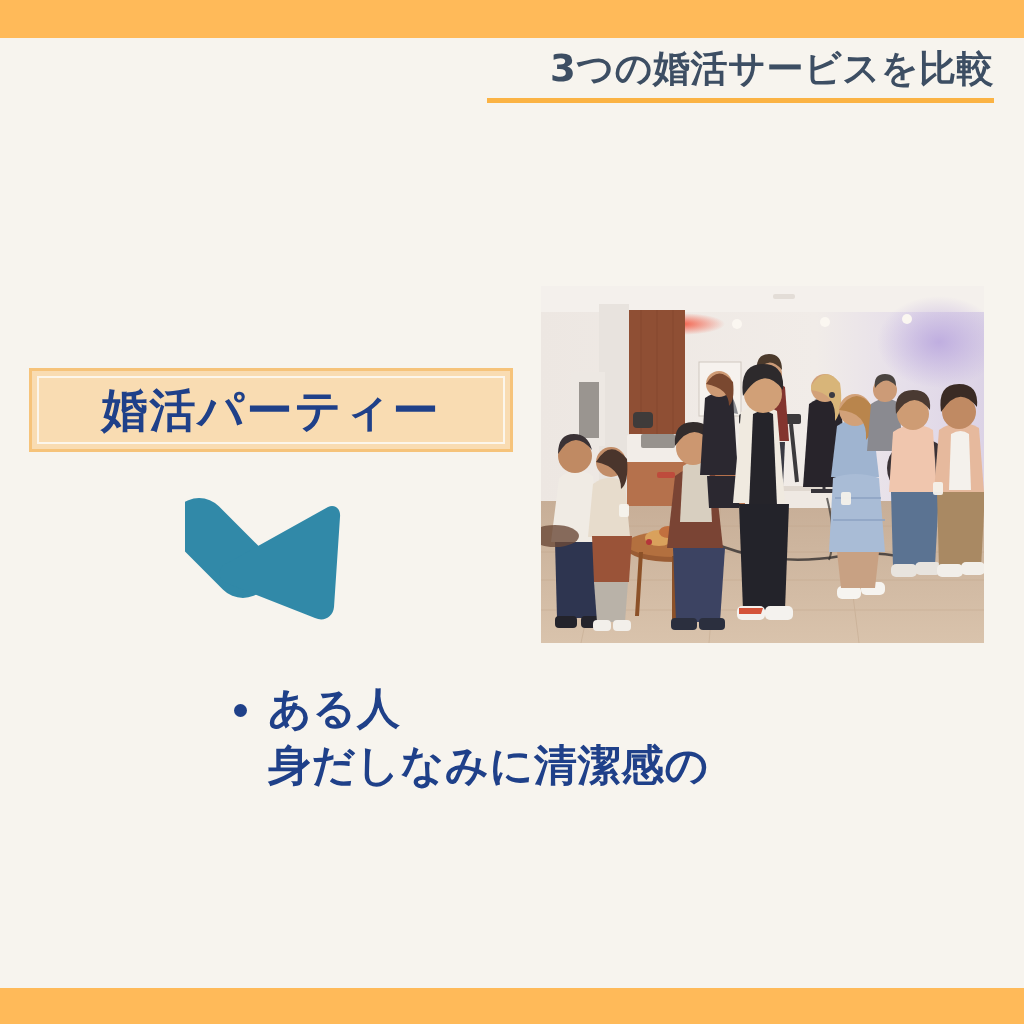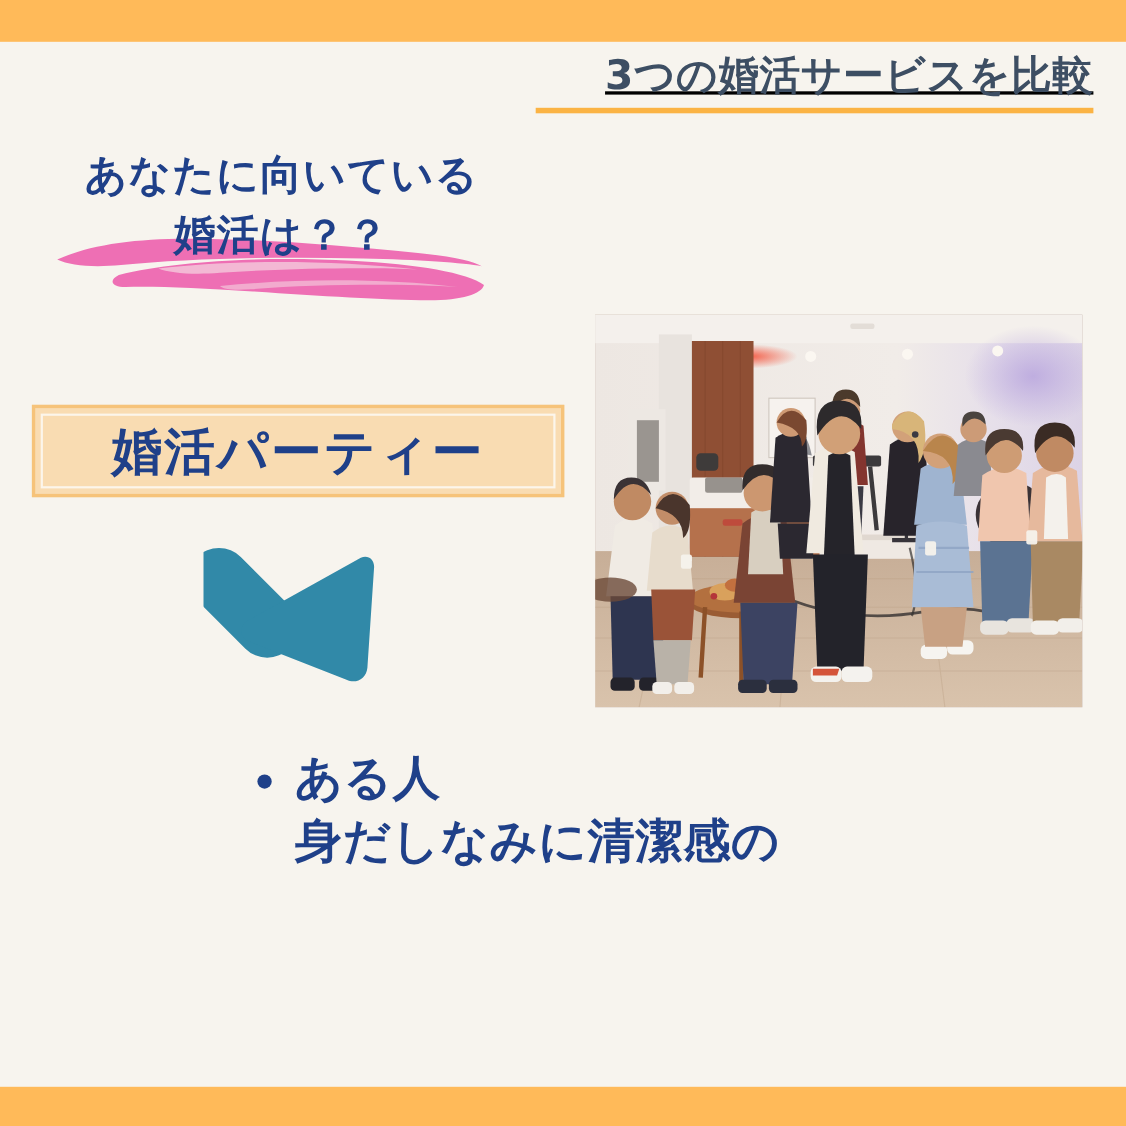--- a/index.html
+++ b/index.html
@@ -36,21 +36,20 @@
     bottom: 0;
     height: 36px;
   }
 
   
   .header {
     position: absolute;
     top: 48px;
     right: 30px;
     text-align: right;
-    text-decoration: underline;
   }
   .header-title {
     display: block;
     font-size: 37px;
     font-weight: bold;
     color: #3D4E63;
     letter-spacing: 0.5px;
     line-height: 1.15;
     white-space: nowrap;
   }
@@ -182,32 +181,20 @@
 
 <div class="slide">
 
   <div class="band band-top"></div>
 
   <div class="header">
     <span class="header-title">3つの婚活サービスを比較</span>
     <span class="header-underline"></span>
   </div>
 
-  <div class="headline">
-    <svg class="brush" viewBox="0 0 392 72" aria-hidden="true">
-      <path d="M2 33 C30 20, 70 14, 120 14 C180 14, 250 19, 330 27 C360 30, 380 34, 388 39 C372 36, 330 33, 280 32 C200 30, 120 32, 60 38 C36 40, 14 39, 2 33 Z" fill="#EE6FB4"></path>
-      <path d="M58 47 C110 34, 190 30, 270 34 C330 37, 375 45, 390 56 C388 64, 370 70, 340 70 C300 70, 240 66, 180 62 C130 59, 90 57, 64 58 C52 58, 48 52, 58 47 Z" fill="#EE6FB4"></path>
-      <path d="M94 41 C160 33, 250 33, 330 42 C300 40, 220 40, 150 45 C124 47, 104 45, 94 41 Z" fill="#F7F4EE" opacity="0.55"></path>
-      <path d="M150 57 C220 50, 300 50, 366 58 C320 55, 240 55, 178 60 C162 61, 152 60, 150 57 Z" fill="#F7F4EE" opacity="0.45"></path>
-    </svg>
-    <div class="headline-text">
-      <span class="ln">あなたに向いている</span>
-      <span class="ln">婚活は？？</span>
-    </div>
-  </div>
 
   <div class="badge">
     <div class="badge-inner">
       <span class="badge-label">婚活パーティー</span>
     </div>
   </div>
 
   <svg class="arrow" viewBox="0 0 165 165" aria-hidden="true">
     <g fill="#3189A8">
       <rect x="8" y="24" width="56" height="118" rx="28" transform="rotate(-45 36 83)"></rect>

